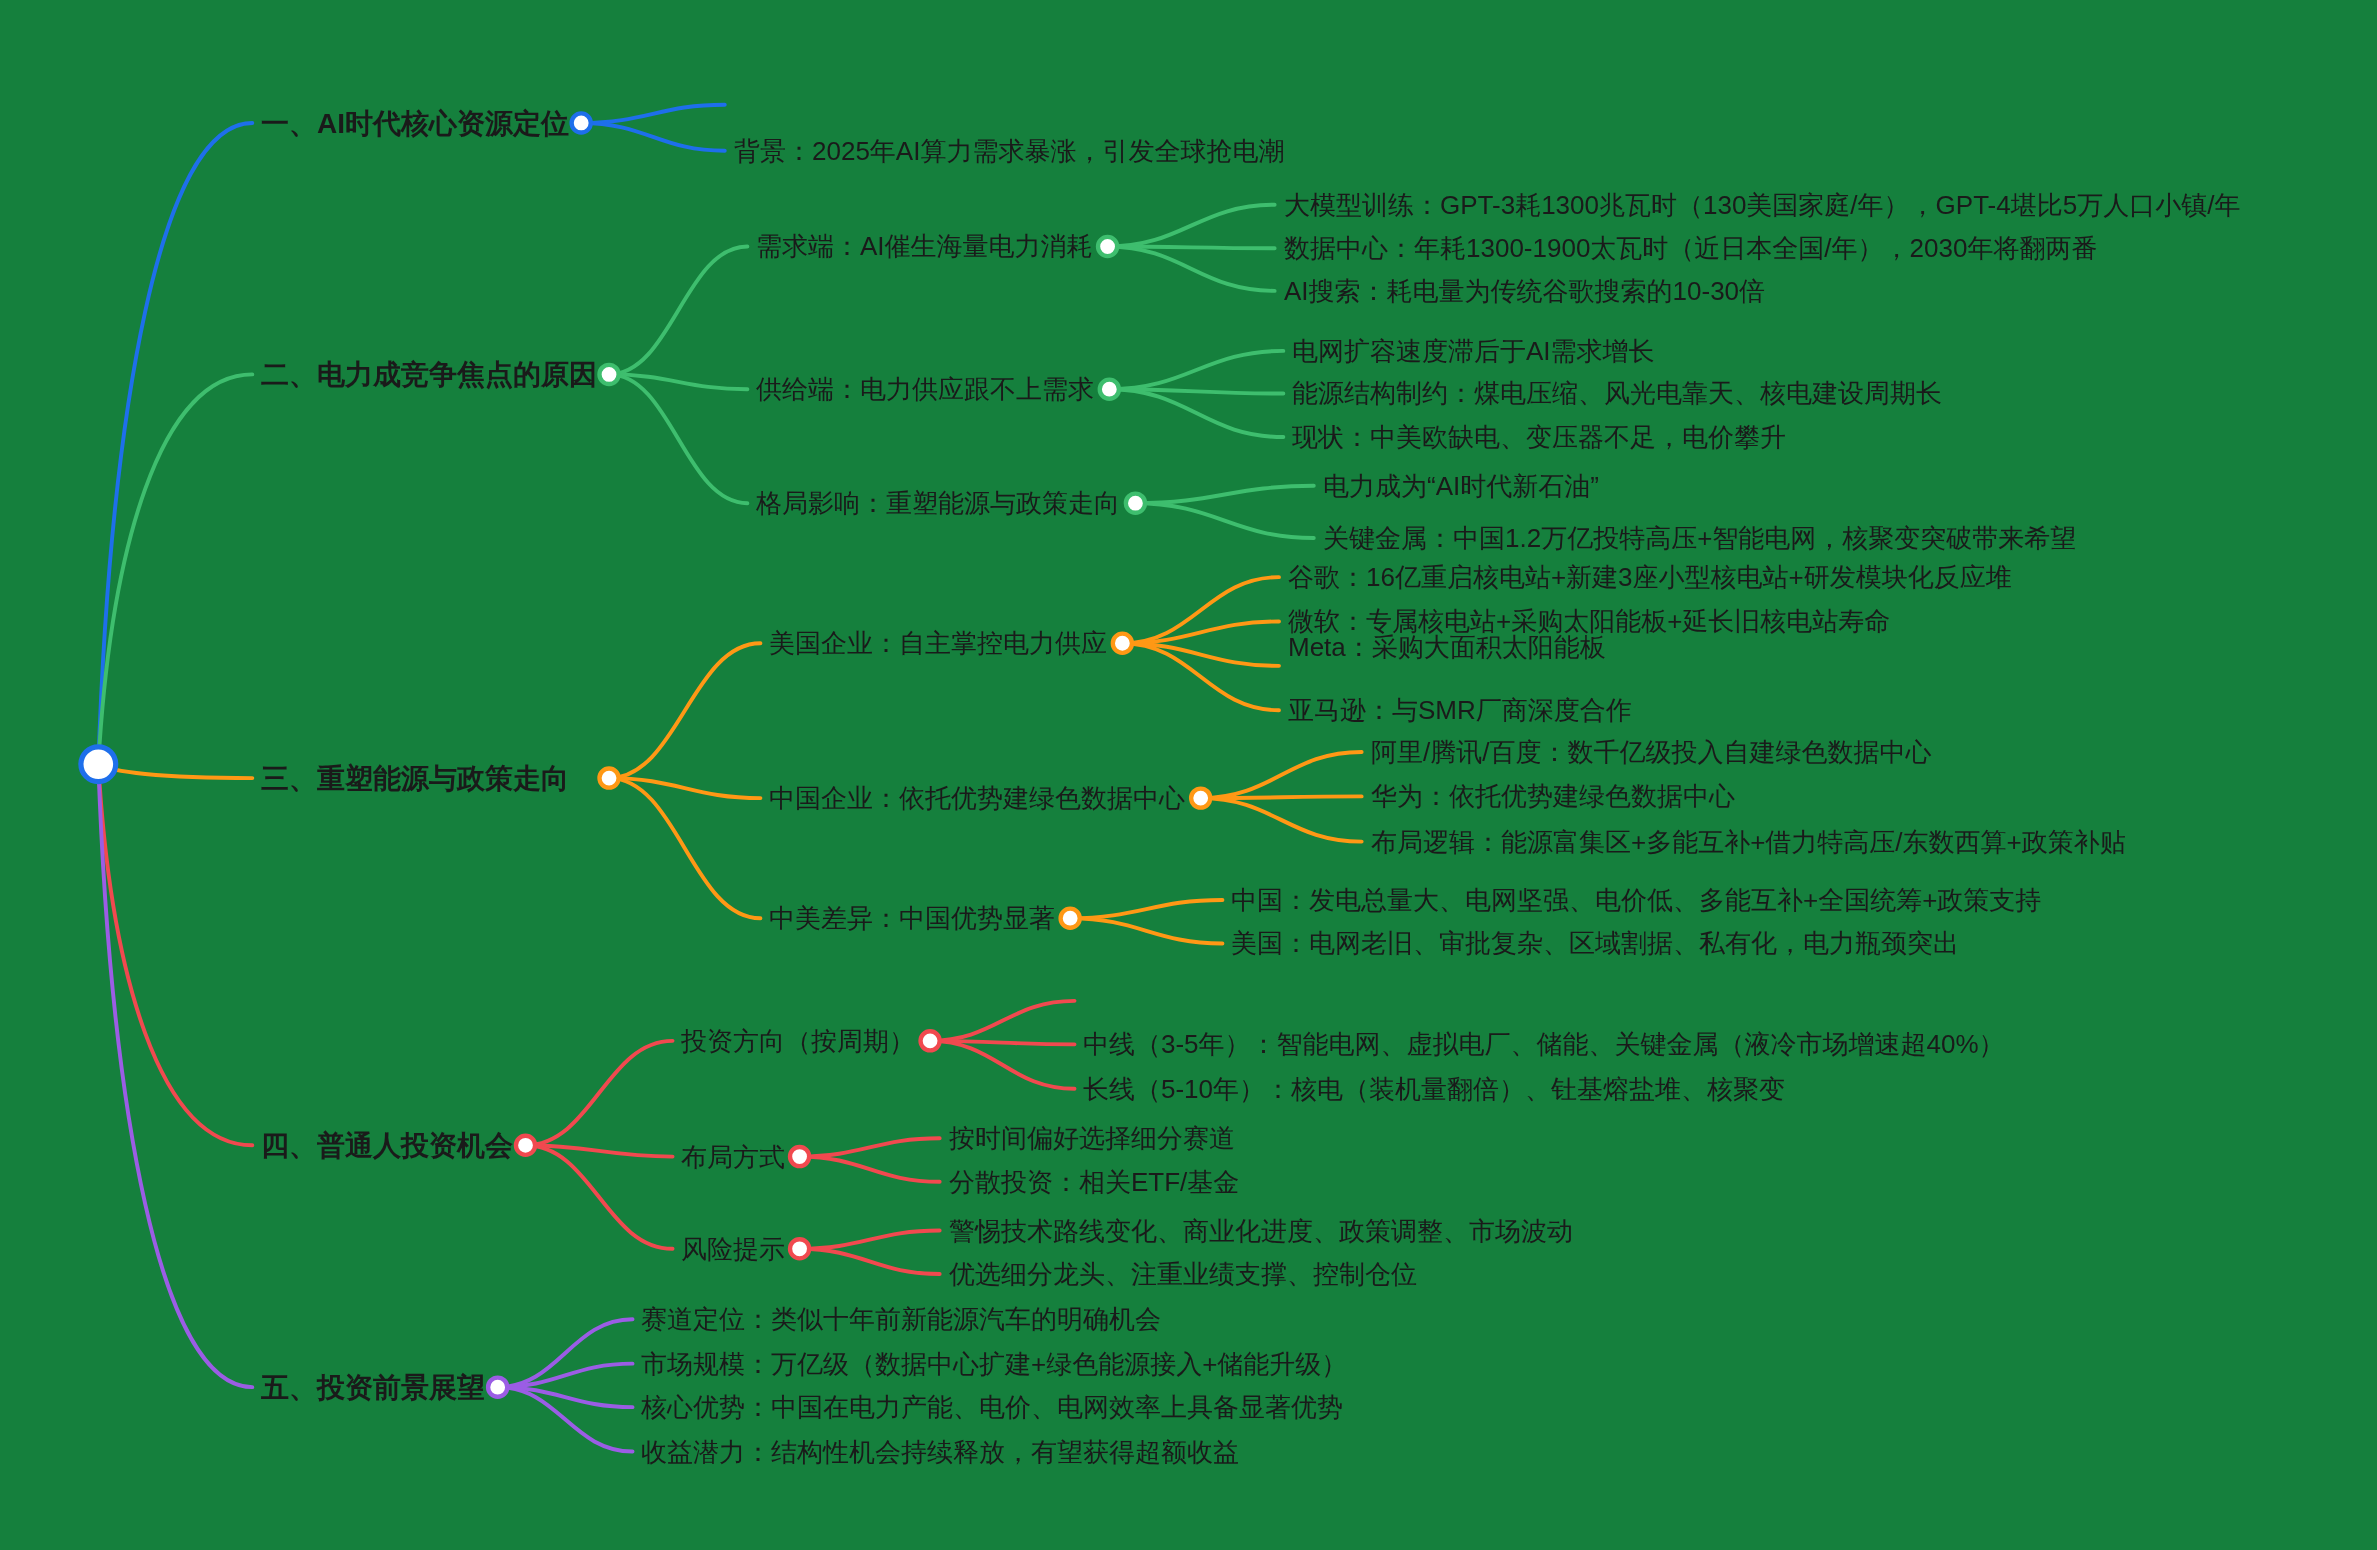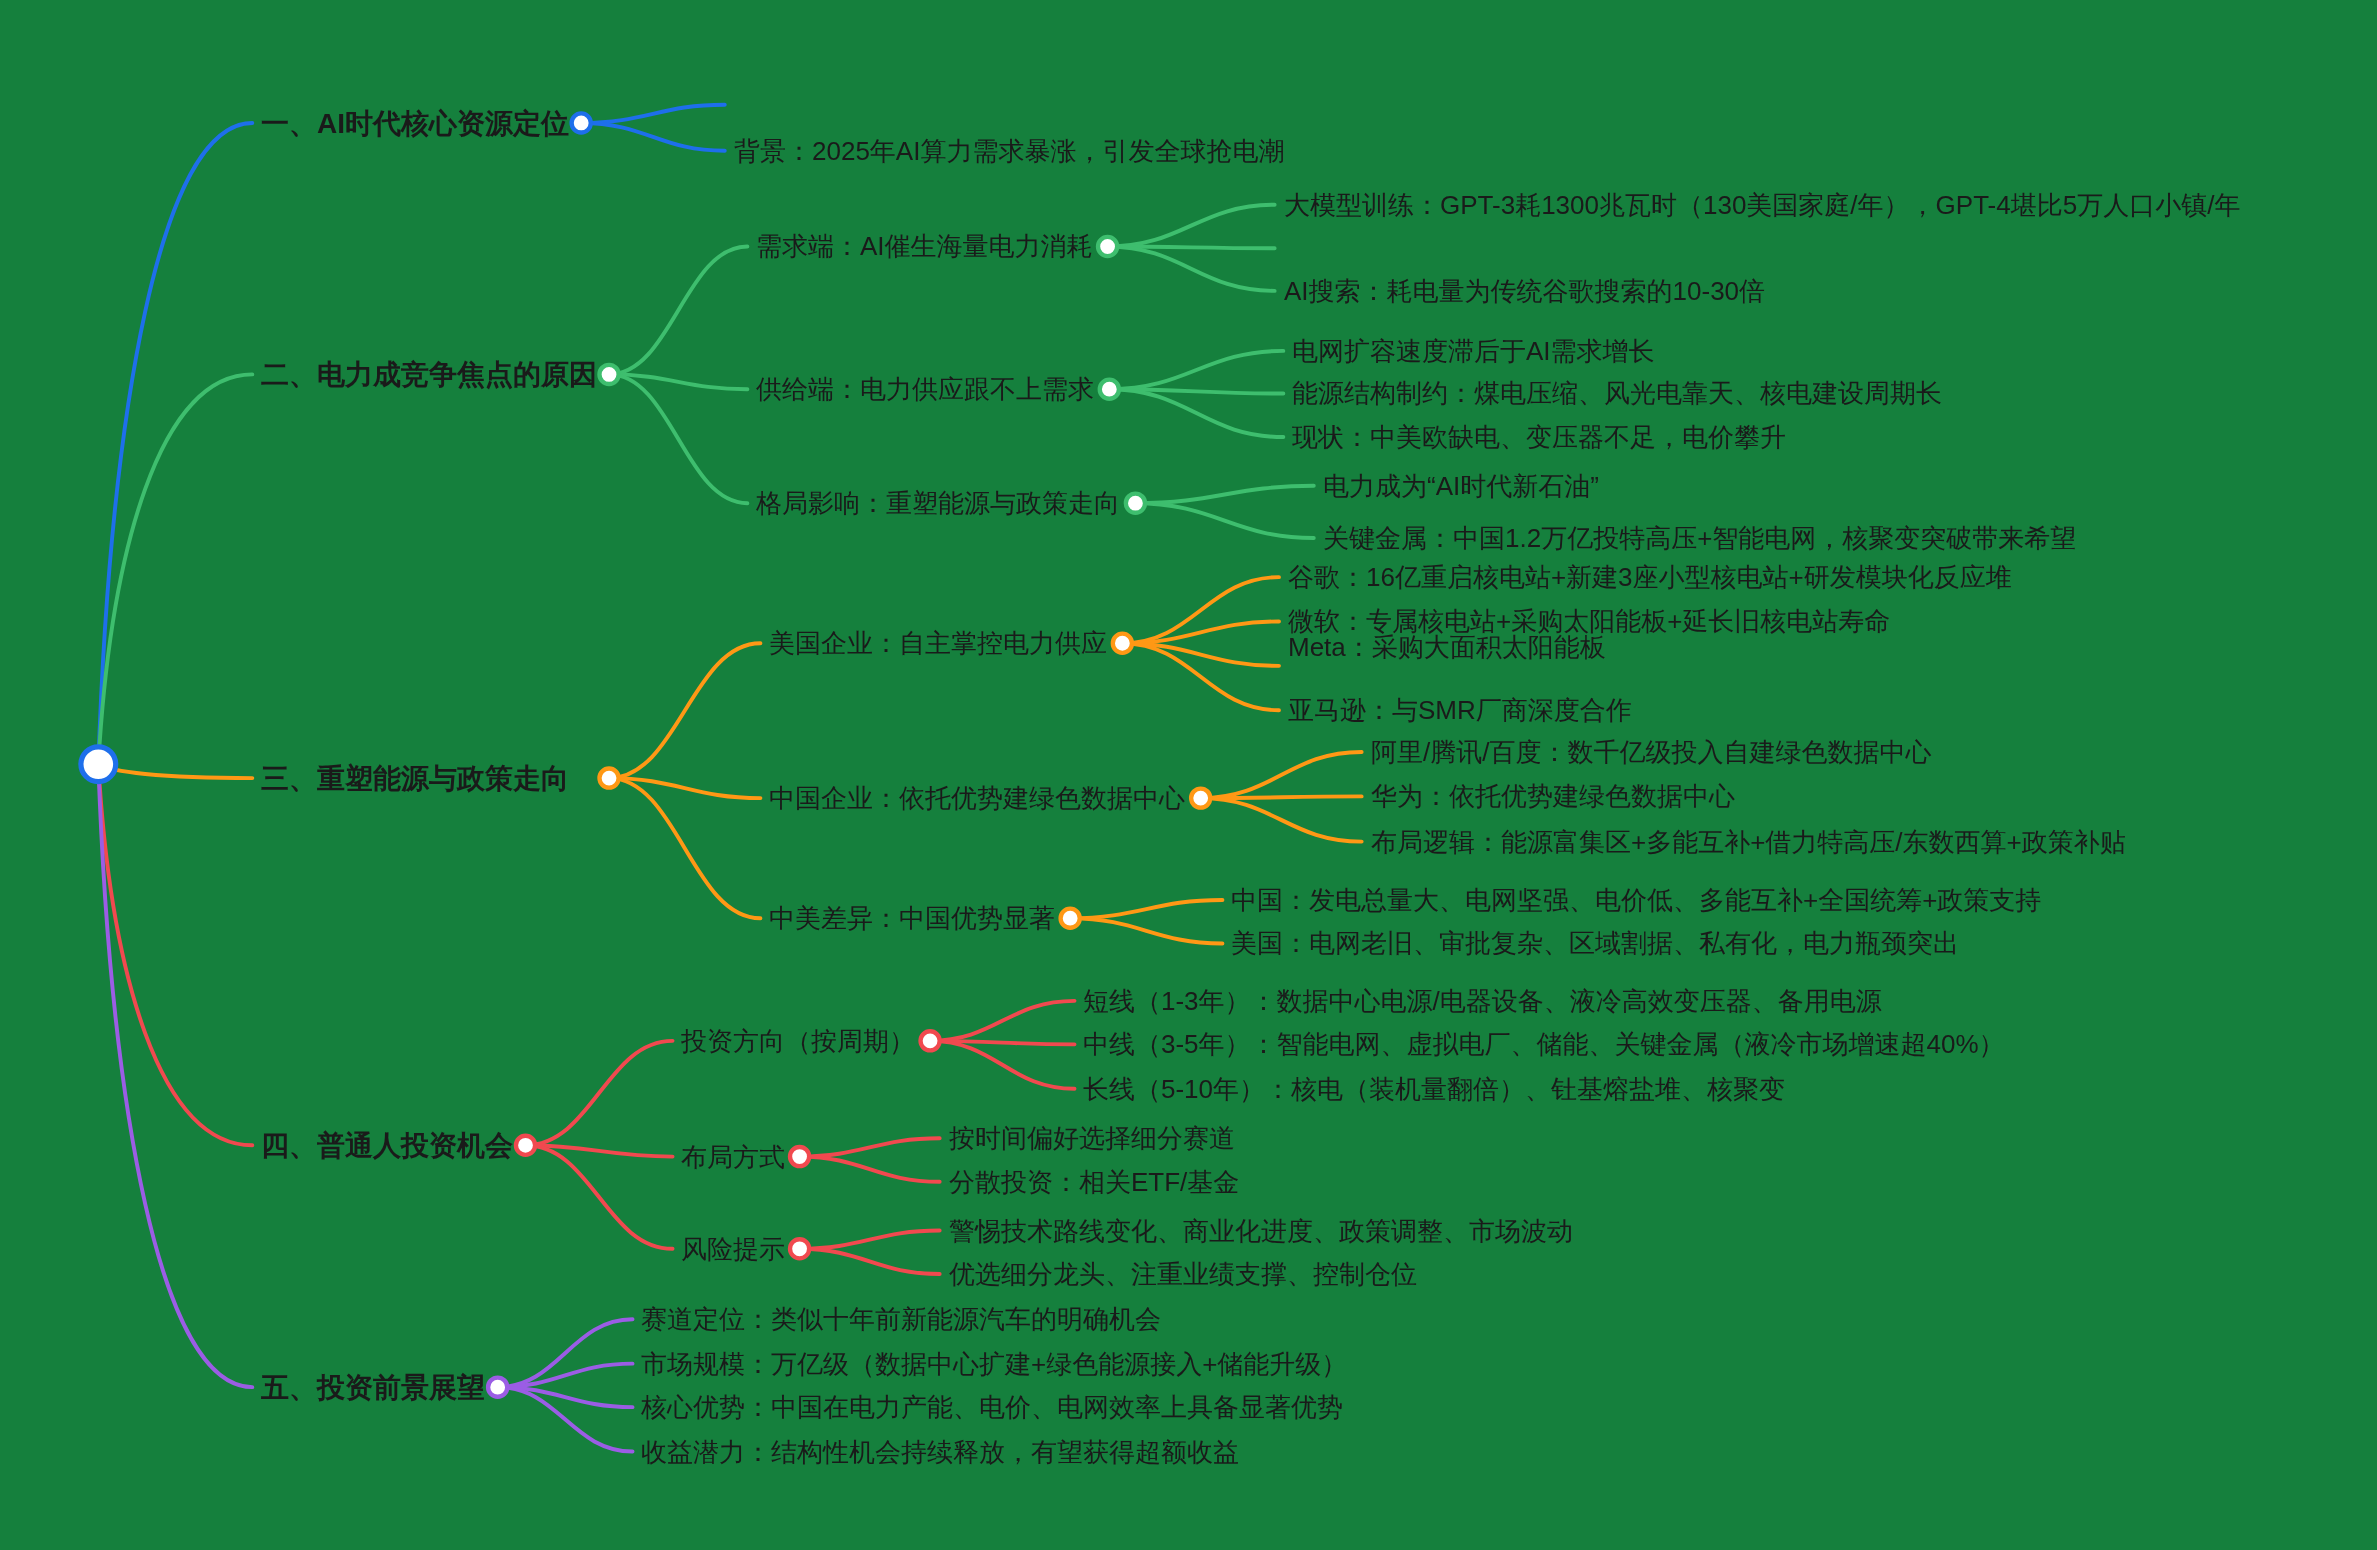--- a/index.html
+++ b/index.html
@@ -91,20 +91,21 @@
     </svg>
 
   <div class="node" id="root" style="left:98px;top:764px;"></div>
 
   <div class="node lvl1" id="b0" style="left:261px;top:123px;">一、AI时代核心资源定位</div>
   <div class="node" id="b0c1" style="left:734px;top:151px;">背景：2025年AI算力需求暴涨，引发全球抢电潮</div>
 
   <div class="node lvl1" id="b1" style="left:261px;top:374px;">二、电力成竞争焦点的原因</div>
   <div class="node" id="b1c0" style="left:756px;top:246px;">需求端：AI催生海量电力消耗</div>
   <div class="node" id="b1c0l0" style="left:1284px;top:205px;">大模型训练：GPT-3耗1300兆瓦时（130美国家庭/年），GPT-4堪比5万人口小镇/年</div>
+  <div class="node" id="b1c0l1" style="left:1284px;top:248px;">数据中心：年耗1300-1900太瓦时（近日本全国/年），2030年将翻两番</div>
   <div class="node" id="b1c0l2" style="left:1284px;top:291px;">AI搜索：耗电量为传统谷歌搜索的10-30倍</div>
   <div class="node" id="b1c1" style="left:756px;top:389px;">供给端：电力供应跟不上需求</div>
   <div class="node" id="b1c1l0" style="left:1292px;top:351px;">电网扩容速度滞后于AI需求增长</div>
   <div class="node" id="b1c1l1" style="left:1292px;top:393px;">能源结构制约：煤电压缩、风光电靠天、核电建设周期长</div>
   <div class="node" id="b1c1l2" style="left:1292px;top:437px;">现状：中美欧缺电、变压器不足，电价攀升</div>
   <div class="node" id="b1c2" style="left:756px;top:503px;">格局影响：重塑能源与政策走向</div>
   <div class="node" id="b1c2l0" style="left:1323px;top:486px;">电力成为“AI时代新石油”</div>
   <div class="node" id="b1c2l1" style="left:1323px;top:538px;">关键金属：中国1.2万亿投特高压+智能电网，核聚变突破带来希望</div>
 
   <div class="node lvl1" id="b2" style="left:261px;top:778px;">三、重塑能源与政策走向</div>
@@ -116,21 +117,20 @@
   <div class="node" id="b2c1" style="left:769px;top:798px;">中国企业：依托优势建绿色数据中心</div>
   <div class="node" id="b2c1l0" style="left:1371px;top:752px;">阿里/腾讯/百度：数千亿级投入自建绿色数据中心</div>
   <div class="node" id="b2c1l1" style="left:1371px;top:796px;">华为：依托优势建绿色数据中心</div>
   <div class="node" id="b2c1l2" style="left:1371px;top:842px;">布局逻辑：能源富集区+多能互补+借力特高压/东数西算+政策补贴</div>
   <div class="node" id="b2c2" style="left:769px;top:918px;">中美差异：中国优势显著</div>
   <div class="node" id="b2c2l0" style="left:1231px;top:900px;">中国：发电总量大、电网坚强、电价低、多能互补+全国统筹+政策支持</div>
   <div class="node" id="b2c2l1" style="left:1231px;top:943px;">美国：电网老旧、审批复杂、区域割据、私有化，电力瓶颈突出</div>
 
   <div class="node lvl1" id="b3" style="left:261px;top:1145px;">四、普通人投资机会</div>
   <div class="node" id="b3c0" style="left:681px;top:1041px;">投资方向（按周期）</div>
-  <div class="node" id="b3c0l0" style="left:1083px;top:1001px;">短线（1-3年）：数据中心电源/电器设备、液冷高效变压器、备用电源</div>
   <div class="node" id="b3c0l1" style="left:1083px;top:1044px;">中线（3-5年）：智能电网、虚拟电厂、储能、关键金属（液冷市场增速超40%）</div>
   <div class="node" id="b3c0l2" style="left:1083px;top:1089px;">长线（5-10年）：核电（装机量翻倍）、钍基熔盐堆、核聚变</div>
   <div class="node" id="b3c1" style="left:681px;top:1157px;">布局方式</div>
   <div class="node" id="b3c1l0" style="left:949px;top:1138px;">按时间偏好选择细分赛道</div>
   <div class="node" id="b3c1l1" style="left:949px;top:1182px;">分散投资：相关ETF/基金</div>
   <div class="node" id="b3c2" style="left:681px;top:1249px;">风险提示</div>
   <div class="node" id="b3c2l0" style="left:949px;top:1231px;">警惕技术路线变化、商业化进度、政策调整、市场波动</div>
   <div class="node" id="b3c2l1" style="left:949px;top:1274px;">优选细分龙头、注重业绩支撑、控制仓位</div>
 
   <div class="node lvl1" id="b4" style="left:261px;top:1387px;">五、投资前景展望</div>

